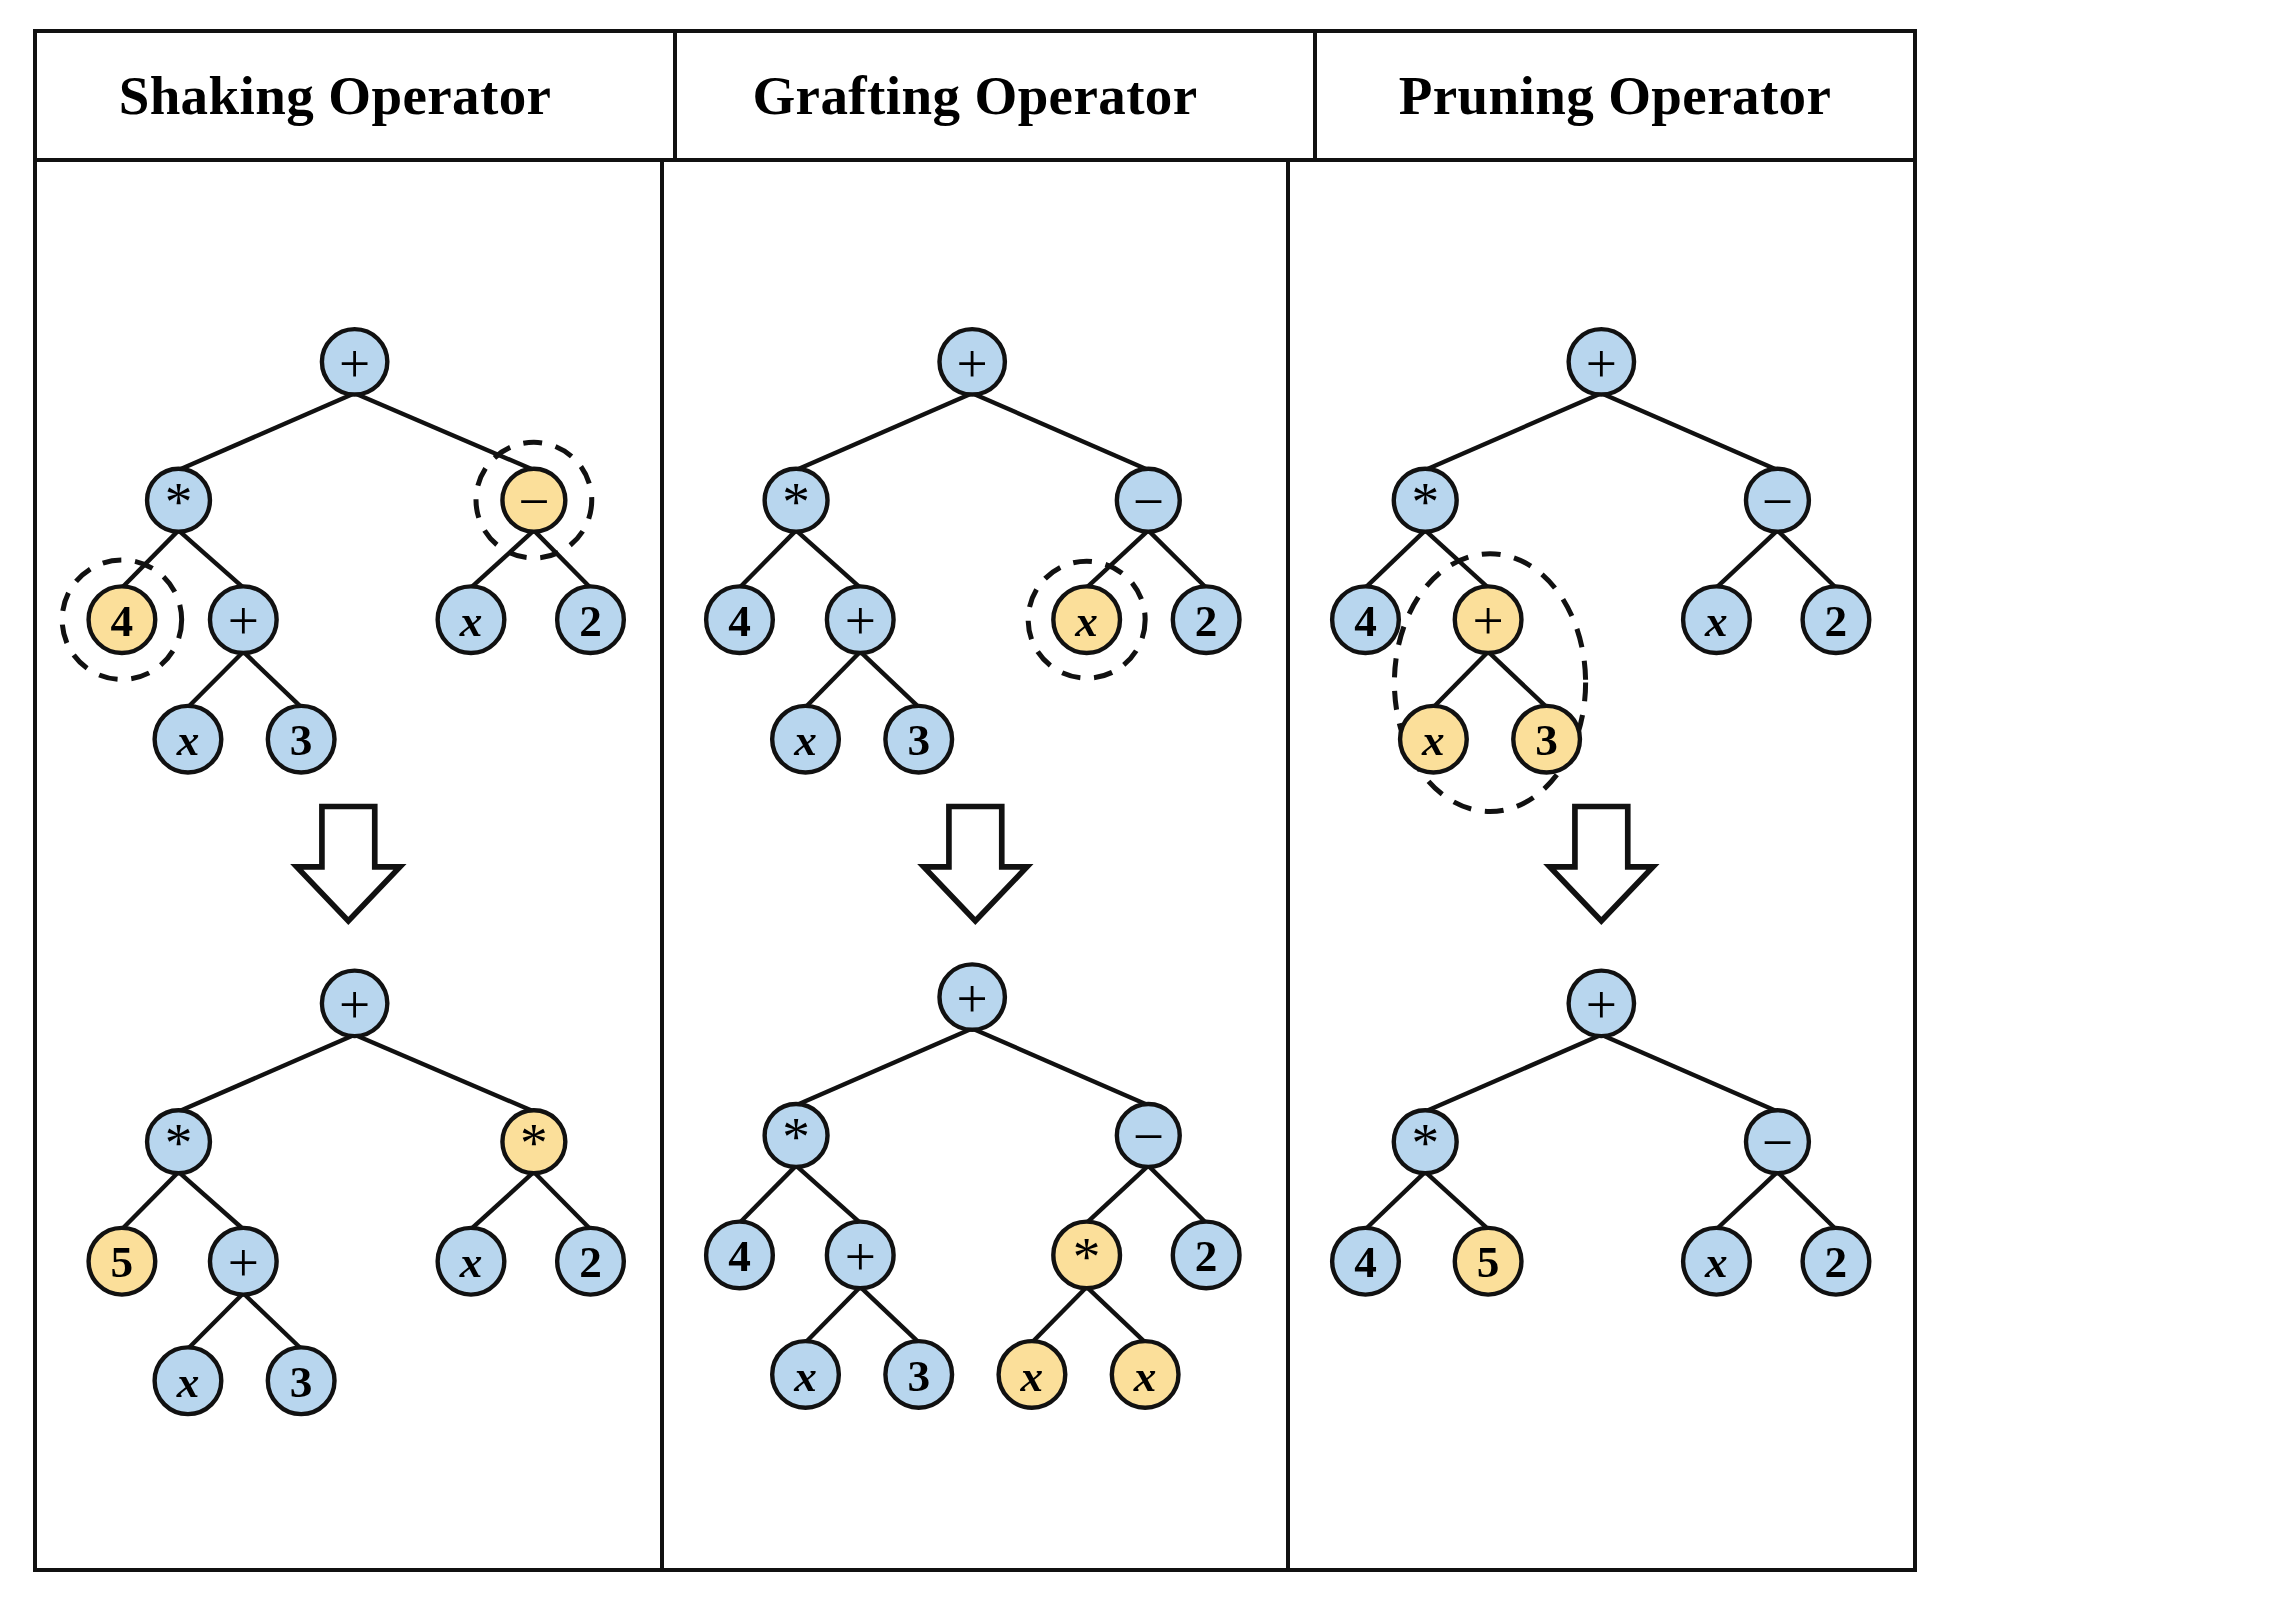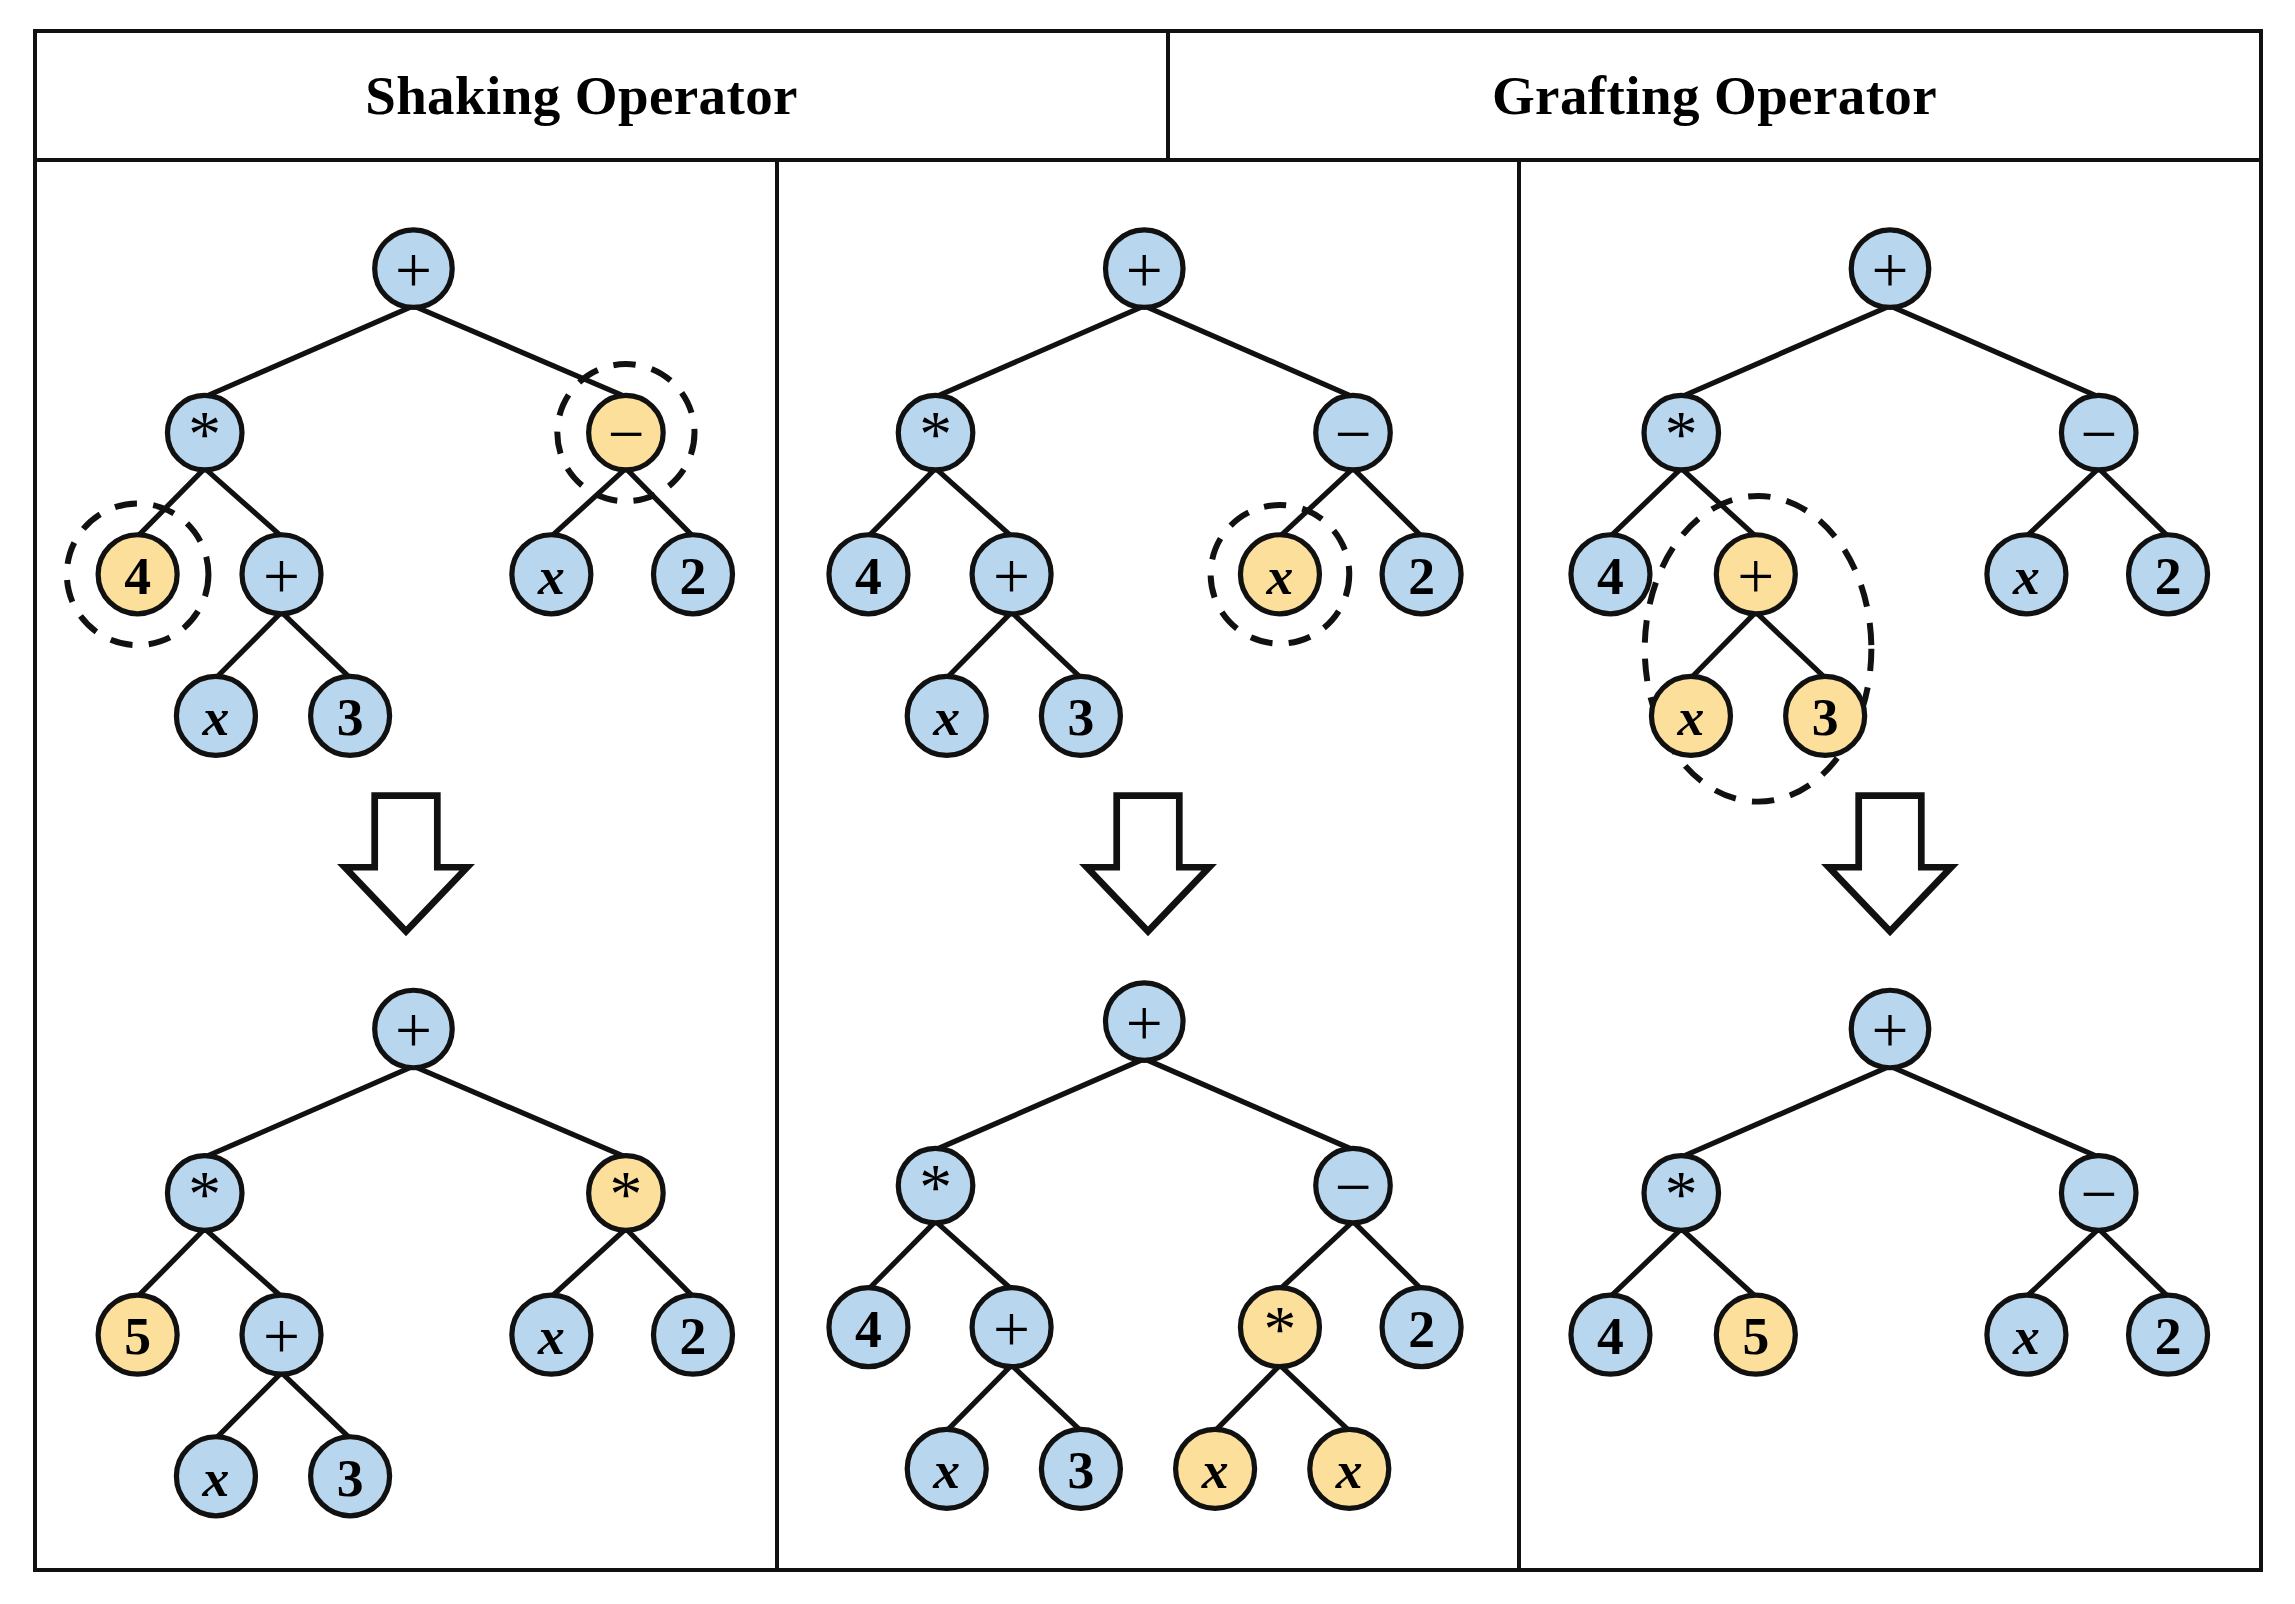--- a/index.html
+++ b/index.html
@@ -4,21 +4,21 @@
 <style>
   html,body{margin:0;padding:0;background:#ffffff;}
   body{
     width:2295px;height:1604px;
     font-family:"Liberation Serif", serif;
     overflow:hidden;
   }
   #figure{
     position:absolute;
     left:33px; top:28.5px;
-    width:2230px; height:1543px;
+    width:1884px; height:1543px;
     border:4.5px solid #111111;
     box-sizing:border-box;
     display:flex;
     flex-direction:column;
     background:#ffffff;
   }
   #header-row{
     display:flex;
     height:125px;
     flex:0 0 125px;
@@ -69,20 +69,23 @@
 
 <div id="figure">
 
   <div id="header-row">
     <div class="col-head">
       <span>Shaking Operator</span>
     </div>
     <div class="col-head">
       <span>Grafting Operator</span>
     </div>
+    <div class="col-head">
+      <span>Pruning Operator</span>
+    </div>
   </div>
 
   <div id="body-row">
     <div class="col-panel">
       <svg class="panel-svg" viewBox="0 0 990 1880" preserveAspectRatio="xMidYMid meet">
           <g transform="translate(0,40)">
             <ellipse cx="790" cy="320" rx="92" ry="92" class="sel-ring"></ellipse>
             <ellipse cx="135" cy="510" rx="95" ry="95" class="sel-ring"></ellipse>
             <line x1="505" y1="149.92000000000002" x2="225" y2="272" class="edge"></line>
             <line x1="505" y1="149.92000000000002" x2="790" y2="272" class="edge"></line>

